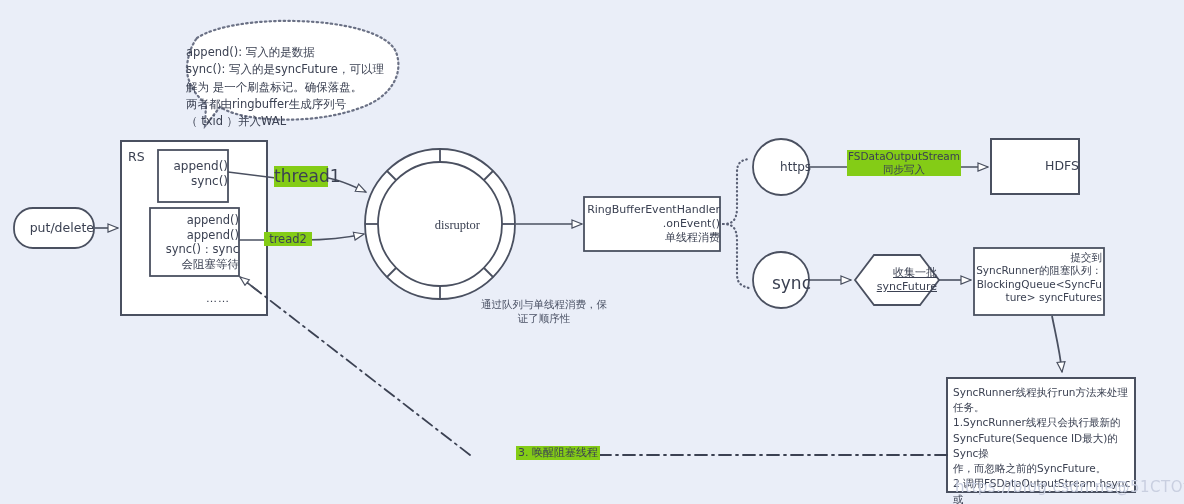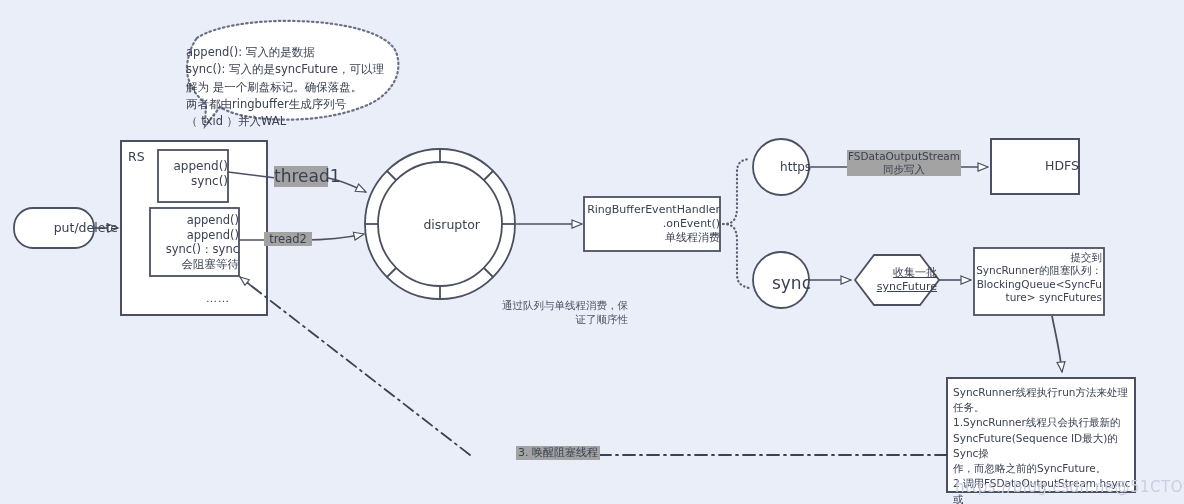--- a/index.html
+++ b/index.html
@@ -25,31 +25,32 @@
     position: absolute;
     text-align: right;
     color: #3b4152;
     line-height: 1.28;
     pointer-events: none;
     white-space: pre-line;
   }
   .edge-label {
     position: absolute;
     text-align: center;
-    background: #a3a3a3;
+    background: #84cc16;
     color: #3b4152;
     line-height: 1.25;
     white-space: pre-line;
   }
   .plain-label {
     position: absolute;
-    text-align: right;
+    text-align: center;
     color: #4a5164;
     line-height: 1.3;
     white-space: pre-line;
+    font-family: Liberation Mono, monospace;
   }
   .bubble-text {
     position: absolute;
     color: #3b4152;
     line-height: 1.5;
     white-space: pre-line;
   }
   .note-text {
     position: absolute;
     text-align: left;
@@ -175,39 +176,39 @@
 
   <line x1="947" y1="492" x2="1135" y2="492" stroke="#4a5060" stroke-width="2"></line>
 </svg>
 
 <div class="bubble-text" style="left:186px; top:44px; width:212px; font-size:11.5px;">append(): 写入的是数据
 sync(): 写入的是syncFuture，可以理
 解为 是一个刷盘标记。确保落盘。
 两者都由ringbuffer生成序列号
 （ txid ）并入WAL</div>
 
-<div class="node-text" style="left:14px; top:220px; width:80px; font-size:12.5px;margin-left:24px;">put/delete</div>
+<div class="node-text" style="left:14px; top:220px; width:80px; font-size:12.5px;">put/delete</div>
 
 <div class="node-text" style="left:128px; top:149px; width:26px; text-align:left; font-size:12.5px;">RS</div>
 
 <div class="node-text" style="left:158px; top:159px; width:70px; font-size:12px;">append()
 sync()</div>
 
 <div class="node-text" style="left:150px; top:213px; width:89px; font-size:11.5px;">append()
 append()
 sync()：sync
 会阻塞等待</div>
 
 <div class="node-text" style="left:160px; top:292px; width:70px; font-size:11px; letter-spacing:1px;">……</div>
 
 <div class="edge-label" style="left:274px; top:166px; width:54px; font-size:17px;">thread1</div>
 
 <div class="edge-label" style="left:264px; top:232px; width:48px; font-size:11.5px;">tread2</div>
 
-<div class="node-text" style="left:400px; top:217px; width:80px; font-size:12.5px;">disruptor</div>
+<div class="node-text" style="left:400px; top:217px; width:80px; font-size:12.5px;font-family:Liberation Serif, serif;">disruptor</div>
 
 <div class="node-text" style="left:584px; top:203px; width:136px; font-size:11px;">RingBufferEventHandler
 .onEvent()
 单线程消费</div>
 
 <div class="plain-label" style="left:460px; top:299px; width:168px; font-size:10.5px;">通过队列与单线程消费，保
 证了顺序性</div>
 
 <div class="node-text" style="left:751px; top:160px; width:60px; font-size:12px;">https</div>
 

